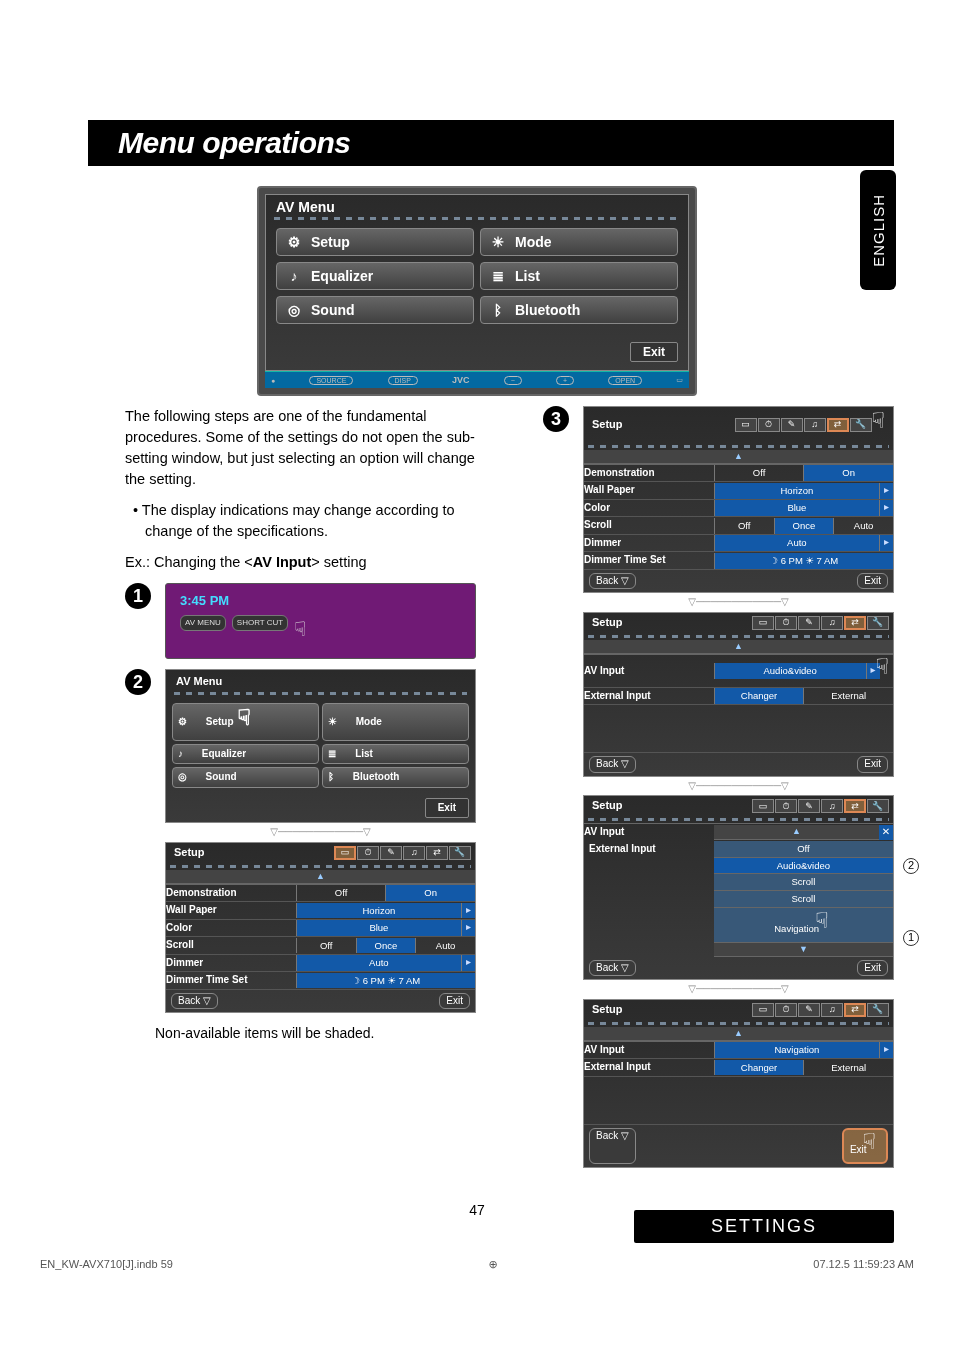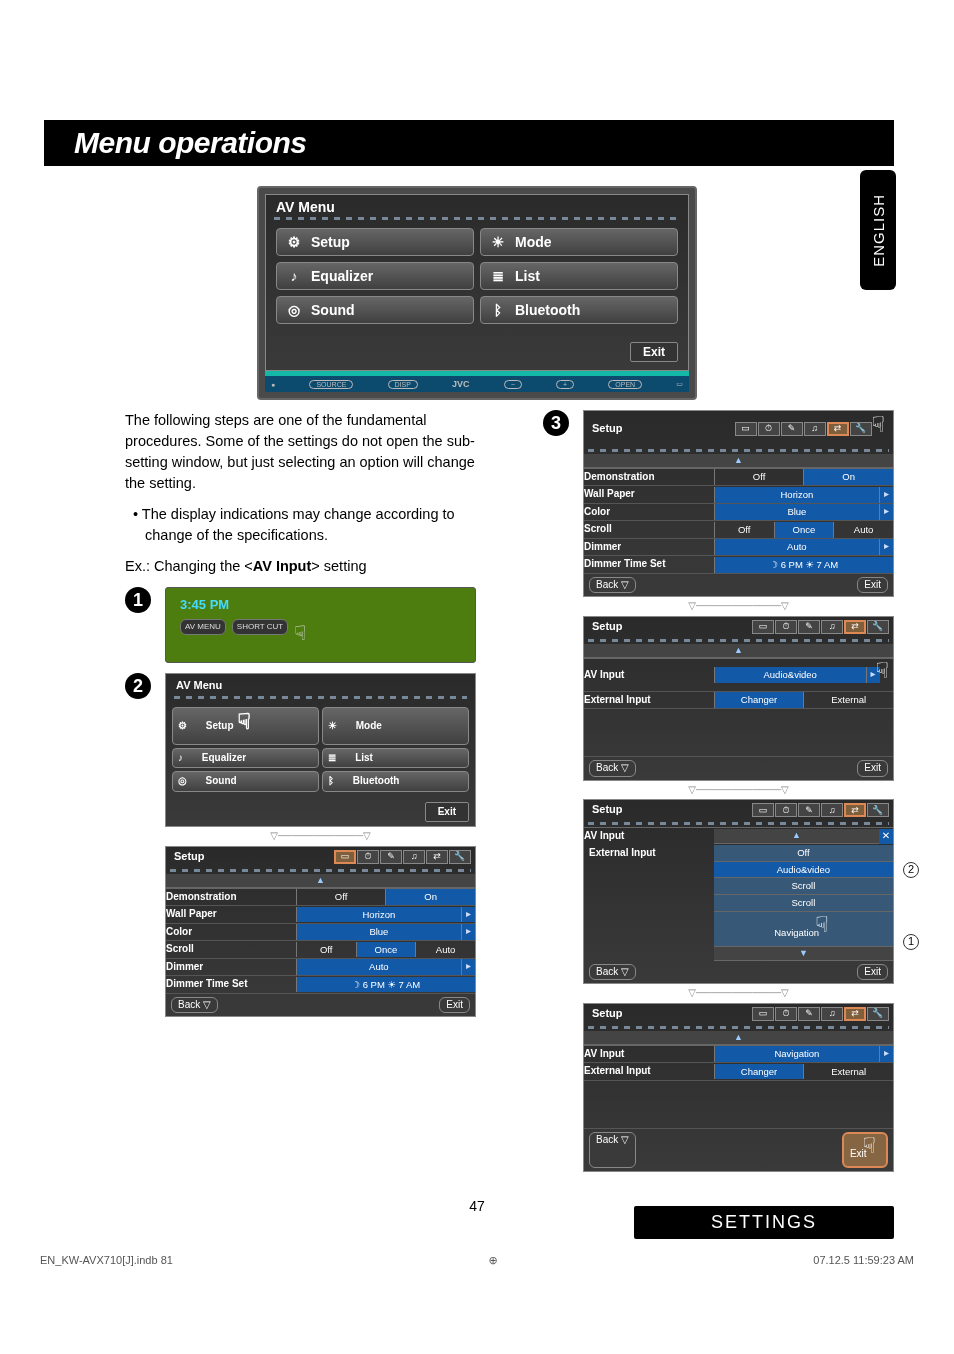--- a/index.html
+++ b/index.html
@@ -1,43 +1,43 @@
 <!DOCTYPE html>
 <html><head>
 <meta charset="utf-8">
 <style>
   * { box-sizing: border-box; margin: 0; padding: 0; }
   body { font-family: Arial, Helvetica, sans-serif; background: #fff; color: #000; width: 954px; }
-  .header-band { margin: 120px 60px 0 44px; text-decoration: underline; }
+  .header-band { margin: 120px 60px 0 88px; text-decoration: underline; }
   .title-band { background: #000; color: #fff; padding: 6px 30px 6px 30px; }
   .title-band h1 { font-style: italic; font-weight: 800; font-size: 30px; letter-spacing: -0.5px; }
   .side-tab { position: absolute; right: 58px; top: 170px; width: 36px; height: 120px; background: #000; border-radius: 6px; color: #fff; display: flex; align-items: center; justify-content: center; }
   .side-tab span { writing-mode: vertical-rl; transform: rotate(180deg); font-size: 15px; letter-spacing: 1px; }
   .big-av { margin: 20px auto 10px auto; width: 440px; }
   .device { background: #4a4a4a; border: 2px solid #666; border-radius: 4px; padding: 6px; }
   .screen { background: linear-gradient(#2a2a2a, #3a3a3a); border: 1px solid #888; }
   .screen-title { color: #fff; font-weight: bold; font-size: 14px; padding: 4px 6px 2px 10px; }
   .dashline { height: 3px; margin: 0 8px 6px 8px; background: repeating-linear-gradient(90deg, #789 0 6px, transparent 6px 12px); }
   .menu-grid { display: grid; grid-template-columns: 1fr 1fr; gap: 6px; padding: 2px 10px 14px 10px; }
   .menu-item { display: flex; align-items: center; gap: 8px; background: linear-gradient(#666, #404040); border: 1px solid #888; border-radius: 4px; padding: 4px 8px; color: #fff; font-weight: bold; font-size: 14px; }
   .icon { width: 18px; height: 18px; display: inline-flex; align-items: center; justify-content: center; font-size: 14px; }
   .exit-row { text-align: right; padding: 4px 10px 8px 0; }
   .exit-btn { display: inline-block; background: #333; border: 1px solid #888; color: #fff; font-weight: bold; font-size: 12px; padding: 2px 12px; border-radius: 2px; }
-  .panel-strip { display: flex; justify-content: space-between; align-items: center; padding: 3px 6px; font-size: 7px; color: #bbb; background: #0c4a6e; border-top: 5px solid #14b8a6; }
+  .panel-strip { display: flex; justify-content: space-between; align-items: center; padding: 3px 6px; font-size: 7px; color: #bbb; background: #0369a1; border-top: 1px solid #14b8a6; }
   .panel-strip .brand { font-weight: bold; font-size: 9px; }
   .pill { border: 1px solid #bbb; border-radius: 8px; padding: 0 6px; }
   .columns { display: flex; gap: 20px; margin: 10px 60px 0 78px; }
   .col { flex: 1; font-size: 14.5px; line-height: 1.45; margin-left: 47px; }
   .col p { margin-bottom: 10px; }
   .bullet { padding-left: 20px; text-indent: -12px; margin-bottom: 14px; }
   .ex-line { margin: 8px 0 12px 0; }
   .stepnum { width: 26px; height: 26px; border-radius: 50%; background: #000; color: #fff; font-weight: bold; font-size: 18px; display: inline-flex; align-items: center; justify-content: center; margin-right: 8px; vertical-align: top; }
   .stepblock { display: flex; align-items: flex-start; gap: 6px; margin-bottom: 10px; }
   .mini-device { flex: 1; }
-  .remote-strip { background: #4d7c0f; padding: 8px 20px 14px 14px; border: 1px solid #555; border-radius: 3px; color: #7fd; }
+  .remote-strip { background: #701a75; padding: 8px 20px 14px 14px; border: 1px solid #555; border-radius: 3px; color: #7fd; }
   .remote-time { color: #4df; font-weight: bold; font-size: 13px; }
   .remote-btns { font-size: 8px; color: #ddd; margin-top: 4px; display: flex; gap: 6px; align-items: flex-start; }
   .remote-btns .btn { border: 1px solid #777; border-radius: 6px; padding: 1px 4px; background: #333; }
   .pointer { font-size: 20px; }
   .bullet2 { padding-left: 44px; text-indent: -12px; font-size: 14px; margin-bottom: 6px; }
   .setup-screen { background: linear-gradient(#2a2a2a, #3a3a3a); border: 1px solid #888; font-size: 10px; color: #fff; }
   .setup-hdr { display: flex; align-items: center; gap: 4px; padding: 2px 4px; }
   .setup-hdr .t { font-weight: bold; font-size: 11px; padding: 0 6px 0 4px; }
   .tabicons { display: flex; gap: 1px; margin-left: auto; }
   .tabicon { width: 22px; height: 14px; border: 1px solid #888; background: #444; display: flex; align-items: center; justify-content: center; font-size: 9px; }
@@ -45,21 +45,21 @@
   .setup-row { display: flex; align-items: center; border-bottom: 1px solid #555; min-height: 16px; }
   .setup-row .lbl { width: 42%; padding: 1px 0; font-weight: bold; font-size: 10px; }
   .opts { flex: 1; display: flex; }
   .opt { flex: 1; text-align: center; border-left: 1px solid #777; padding: 1px 2px; font-size: 9.5px; }
   .opt.sel { background: #1259a8; }
   .arrow-tab { width: 14px; text-align: center; border-left: 1px solid #777; background: #1259a8; color: #cdf; font-size: 10px; }
   .setup-footer { display: flex; justify-content: space-between; padding: 3px 5px; }
   .back-btn { background: #3a3a3a; border: 1px solid #888; padding: 0 6px; font-size: 10px; border-radius: 6px; }
   .down-between { text-align: center; margin: 2px 0; color: #888; font-size: 10px; }
   .caption { font-size: 14px; margin: 6px 0 10px 30px; }
-  .footer-pg { text-align: center; margin-top: 16px; font-size: 14px; letter-spacing: 0; }
+  .footer-pg { text-align: center; margin-top: 24px; font-size: 14px; letter-spacing: 0; }
   .footer-settings { float: right; margin: -8px 60px 0 0; background: #000; color: #fff; text-align: center; width: 260px; padding: 6px 0; font-size: 18px; letter-spacing: 2px; border-radius: 2px; }
   .footer-meta { clear: both; display: flex; justify-content: space-between; font-size: 11px; color: #555; margin: 40px 40px 30px 40px; }
   .highlight-orange { border: 2px solid #d85; background: rgba(230,160,80,0.45); }
   .drop-opt { text-align: center; border-bottom: 1px solid #666; background: #1259a8; padding: 1px 0; font-size: 9.5px; position: relative; }
   .drop-opt.plain { background: #385878; }
   .circ-num { position: absolute; right: -26px; top: 0; width: 16px; height: 16px; border-radius: 50%; border: 1px solid #333; font-size: 11px; display: flex; align-items: center; justify-content: center; background: #fff; color: #000; }
   .updown-bar { text-align: center; background: #444; border-bottom: 1px solid #666; font-size: 9px; color: #9cf; }
   .cursor-ptr { position: relative; display:inline-block; font-size: 22px; transform: translate(-4px, -4px); }
 </style>
 </head>
@@ -217,20 +217,21 @@
                 </div>
               </div>
             </div>
           <div class="setup-footer">
             <span class="back-btn"><span>Back</span> ▽</span>
             <span class="back-btn">Exit</span>
           </div>
         </div>
       </div>
     </div>
+    <p class="caption">Non-available items will be shaded.</p>
   </div>
 
   <div class="col">
     <div class="stepblock">
       <span class="stepnum">3</span>
       <div class="mini-device">
 
         <div class="setup-screen">
           <div class="setup-hdr">
               <span class="t">Setup</span>
@@ -413,16 +414,16 @@
 
       </div>
     </div>
   </div>
 </div>
 
 <div class="footer-pg">47</div>
 <div class="footer-settings">SETTINGS</div>
 
 <div class="footer-meta">
-  <span>EN_KW-AVX710[J].indb   81</span>
+  <span>EN_KW-AVX710[J].indb   59</span>
   <span>⊕</span>
   <span>07.12.5   11:59:23 AM</span>
 </div>
 
 </body></html>

